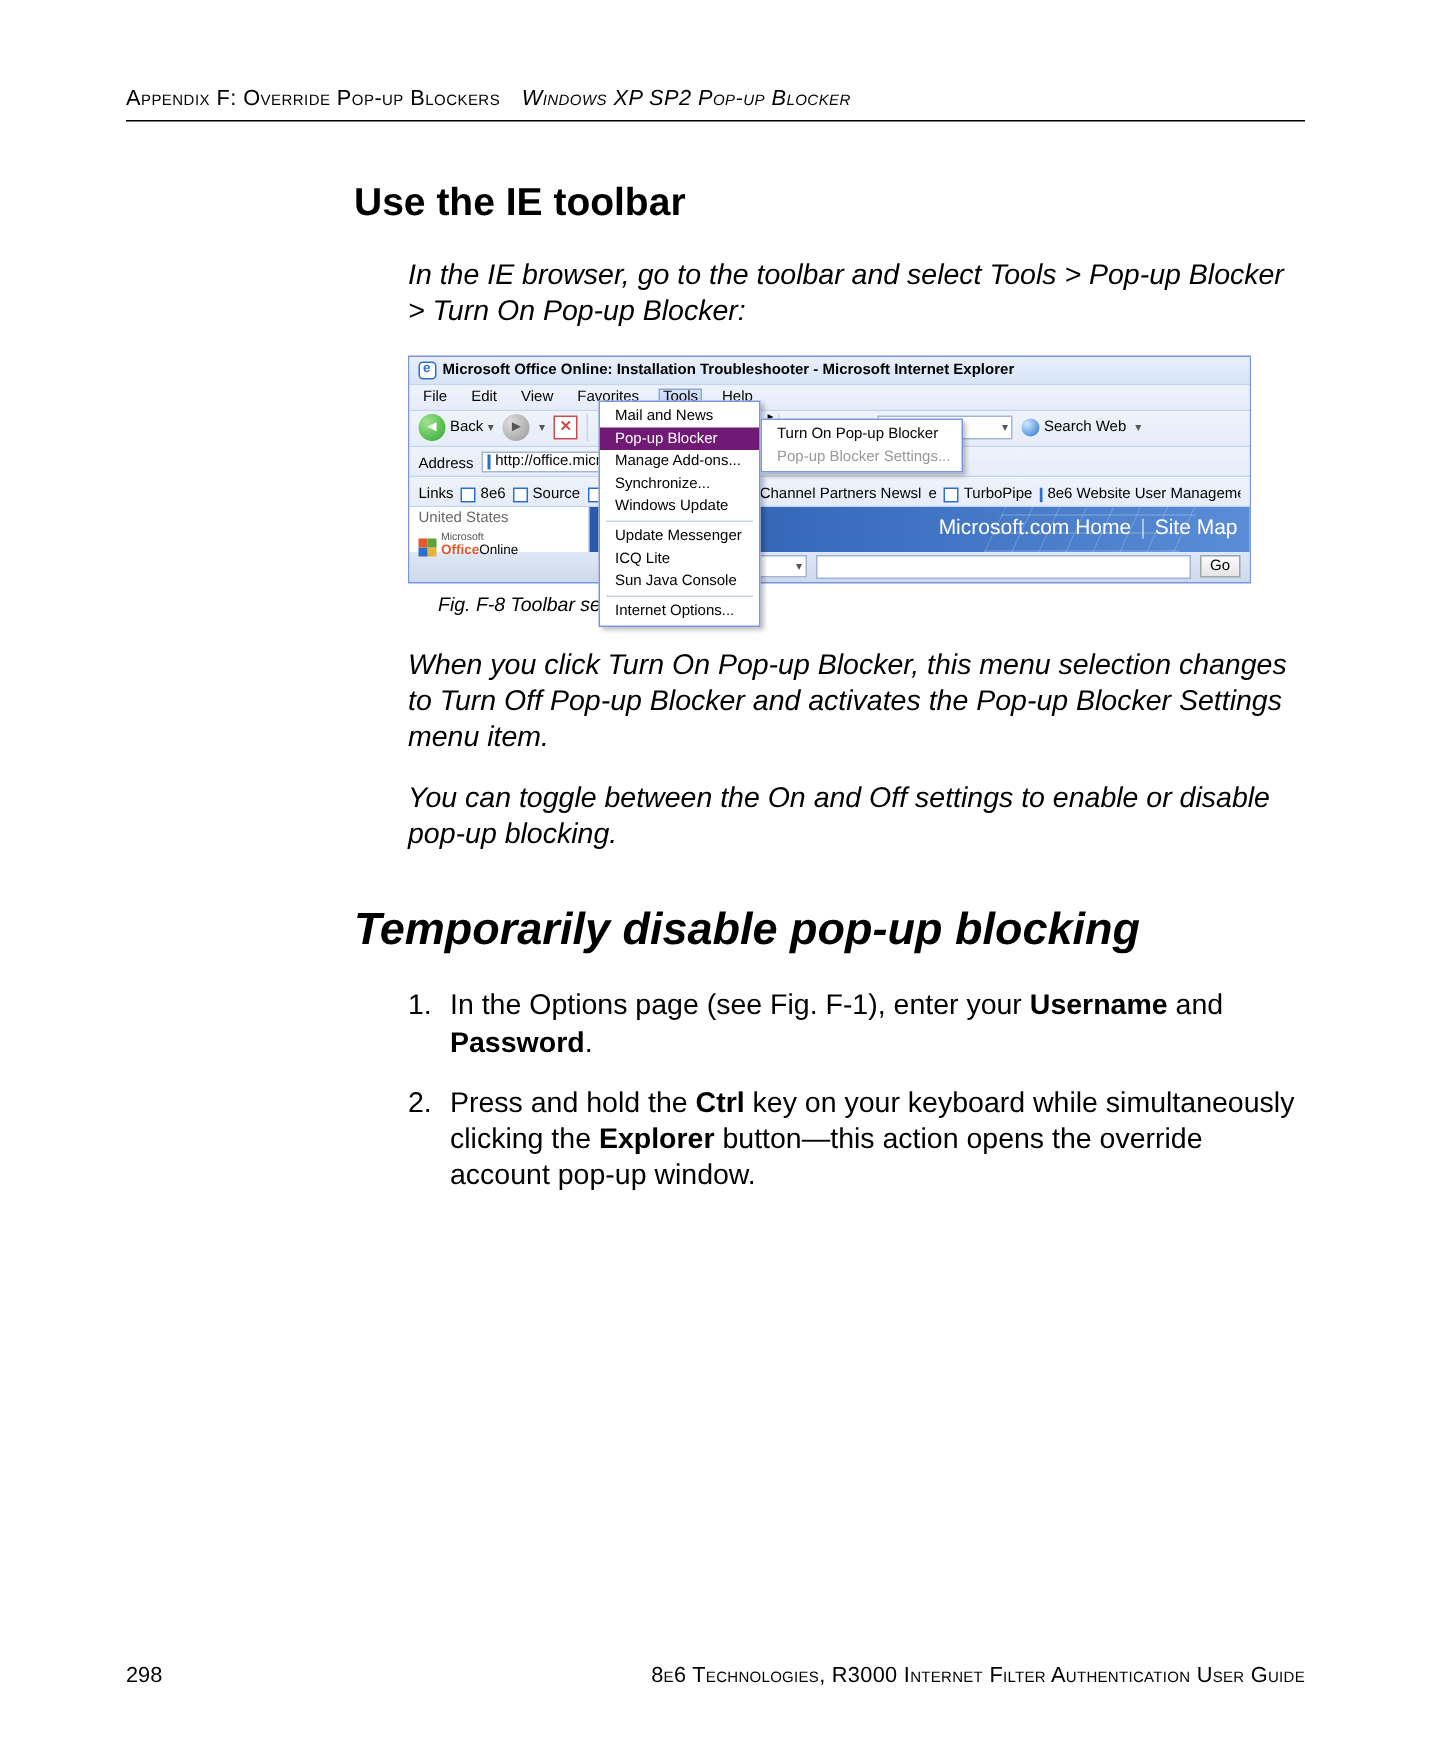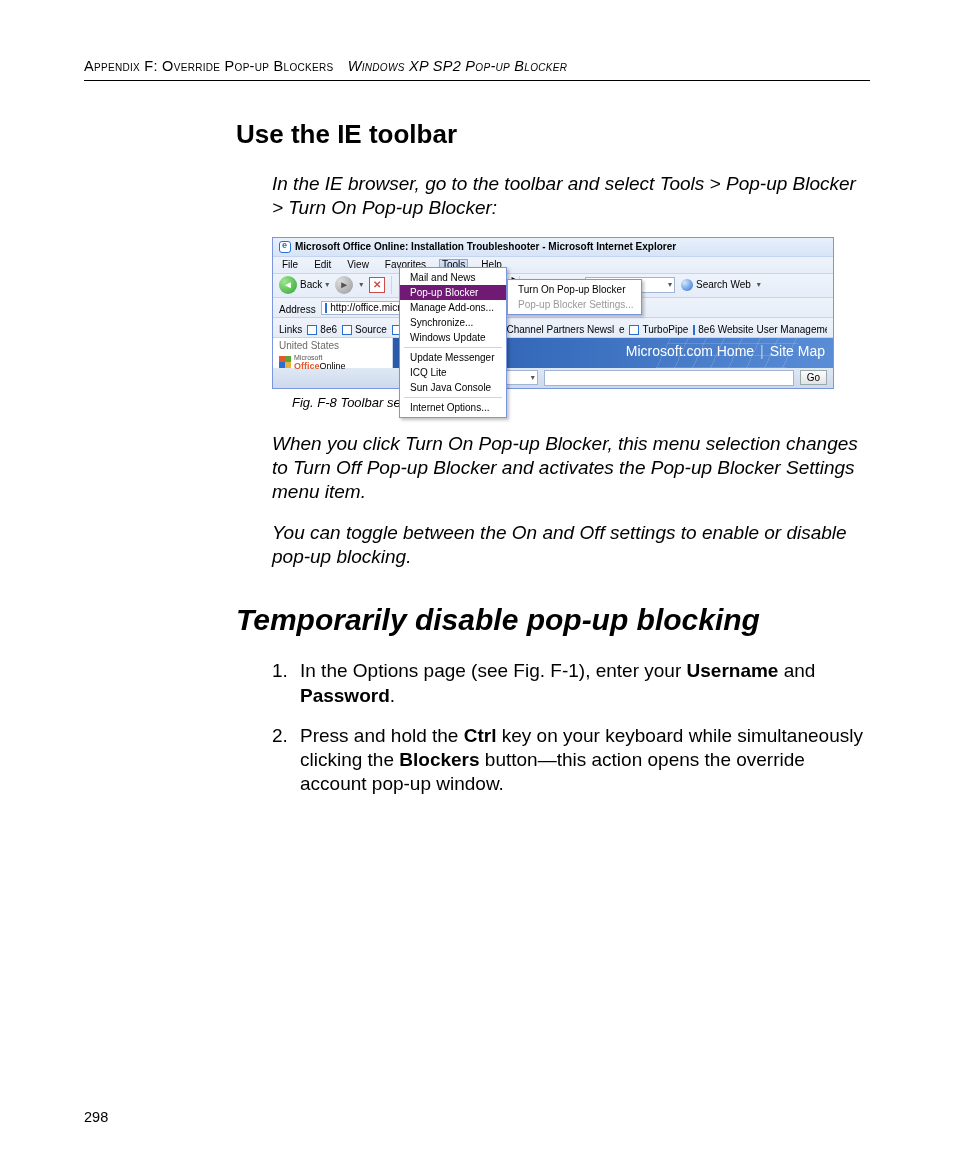--- a/index.html
+++ b/index.html
@@ -261,21 +261,21 @@
     height: 30px;
   }
   .us-panel {
     width: 120px;
     background: #fff;
     border-right: 1px solid #c6d5ef;
     padding: 3px 6px;
     font-size: 10px;
   }
   .us-title { color: #6a6a6a; }
-  .office-logo { display:flex; align-items:center; gap:3px; margin-top:2px;}
+  .office-logo { display:flex; align-items:flex-end; gap:3px; margin-top:2px;}
   .office-sq {
     width:12px; height:12px;
     display:inline-block;
     background:
       linear-gradient(#e15a2b,#e15a2b) 0 0/6px 6px no-repeat,
       linear-gradient(#5aa53a,#5aa53a) 6px 0/6px 6px no-repeat,
       linear-gradient(#2a6fcf,#2a6fcf) 0 6px/6px 6px no-repeat,
       linear-gradient(#e9b33a,#e9b33a) 6px 6px/6px 6px no-repeat;
   }
   .office-text { font-size:9px; line-height:1; }
@@ -498,20 +498,21 @@
     <p class="para">You can toggle between the On and Off settings to enable or disable pop-up blocking.</p>
   </div>
 
   <div class="h2">Temporarily disable pop-up blocking</div>
 
   <ol class="steps">
     <li>
       <span>In the Options page (see Fig. F-1), enter your </span><b>Username</b><span> and </span><b>Password</b><span>.</span>
     </li>
     <li>
-      <span>Press and hold the </span><b>Ctrl</b><span> key on your keyboard while simultaneously clicking the </span><b>Blockers</b><span> button—this action opens the override account pop-up window.</span>
+      <span>Press and hold the </span><b>Ctrl</b><span> key on your keyboard while simultaneously clicking the </span><b>Explorer</b><span> button—this action opens the override account pop-up window.</span>
     </li>
   </ol>
 </div>
 
 <div class="footer">
   <span>298</span>
+  <span class="footer-right">8e6 Technologies, R3000 Internet Filter Authentication User Guide</span>
 </div>
 
 </body></html>

